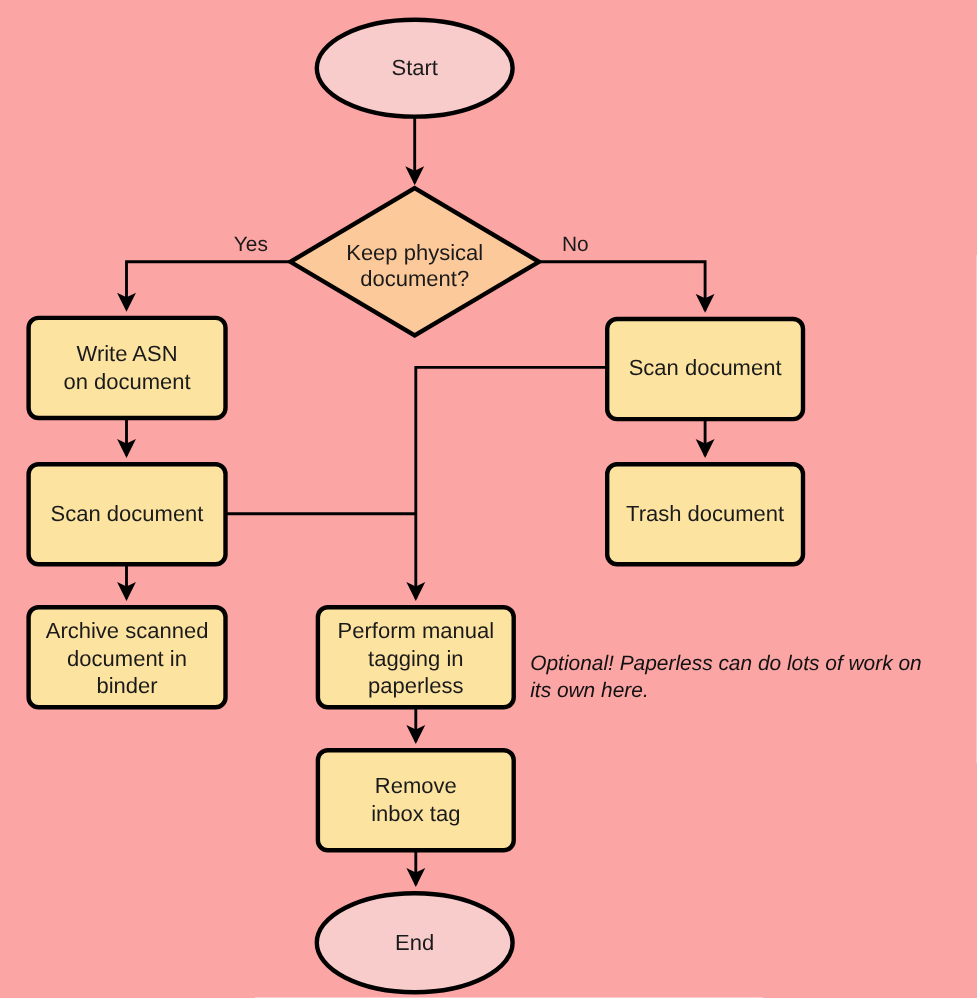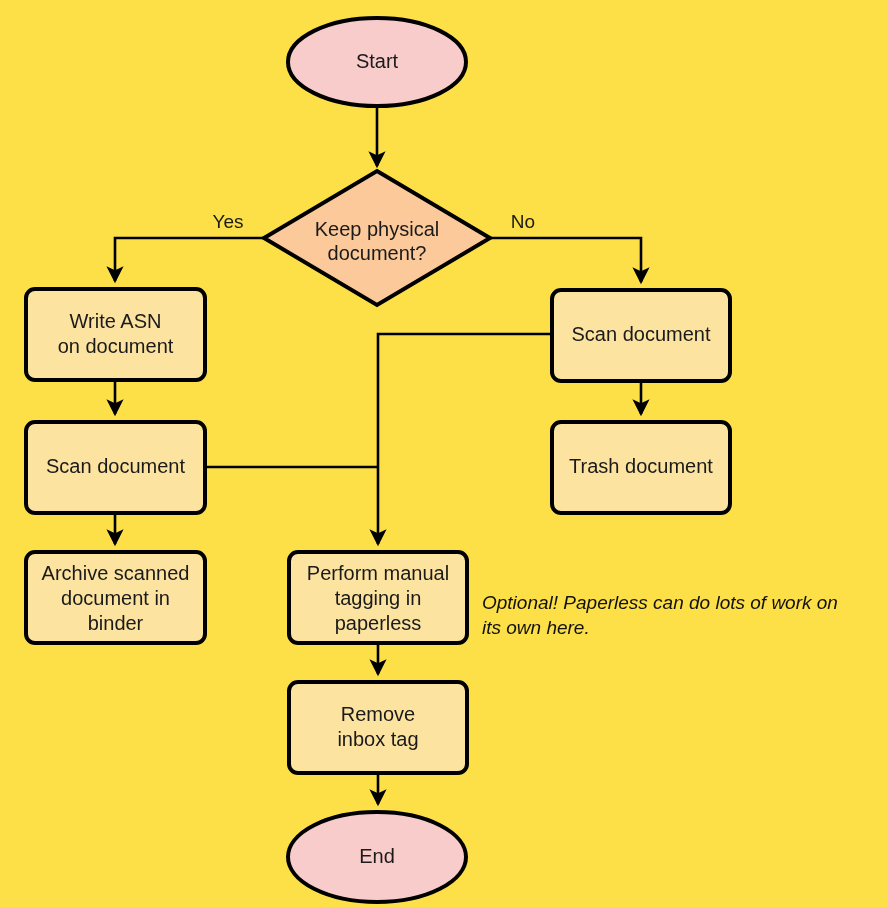--- a/index.html
+++ b/index.html
@@ -8,21 +8,21 @@
     background: #ffffff;
   }
   body {
     font-family: "Liberation Sans", sans-serif;
     -webkit-font-smoothing: antialiased;
   }
   #canvas {
     position: relative;
     width: 888px;
     height: 907px;
-    background: #fde047;
+    background: #fca5a5;
     overflow: hidden;
   }
   #flow-svg {
     position: absolute;
     left: 0;
     top: 0;
     width: 888px;
     height: 907px;
   }
   .node-label {

